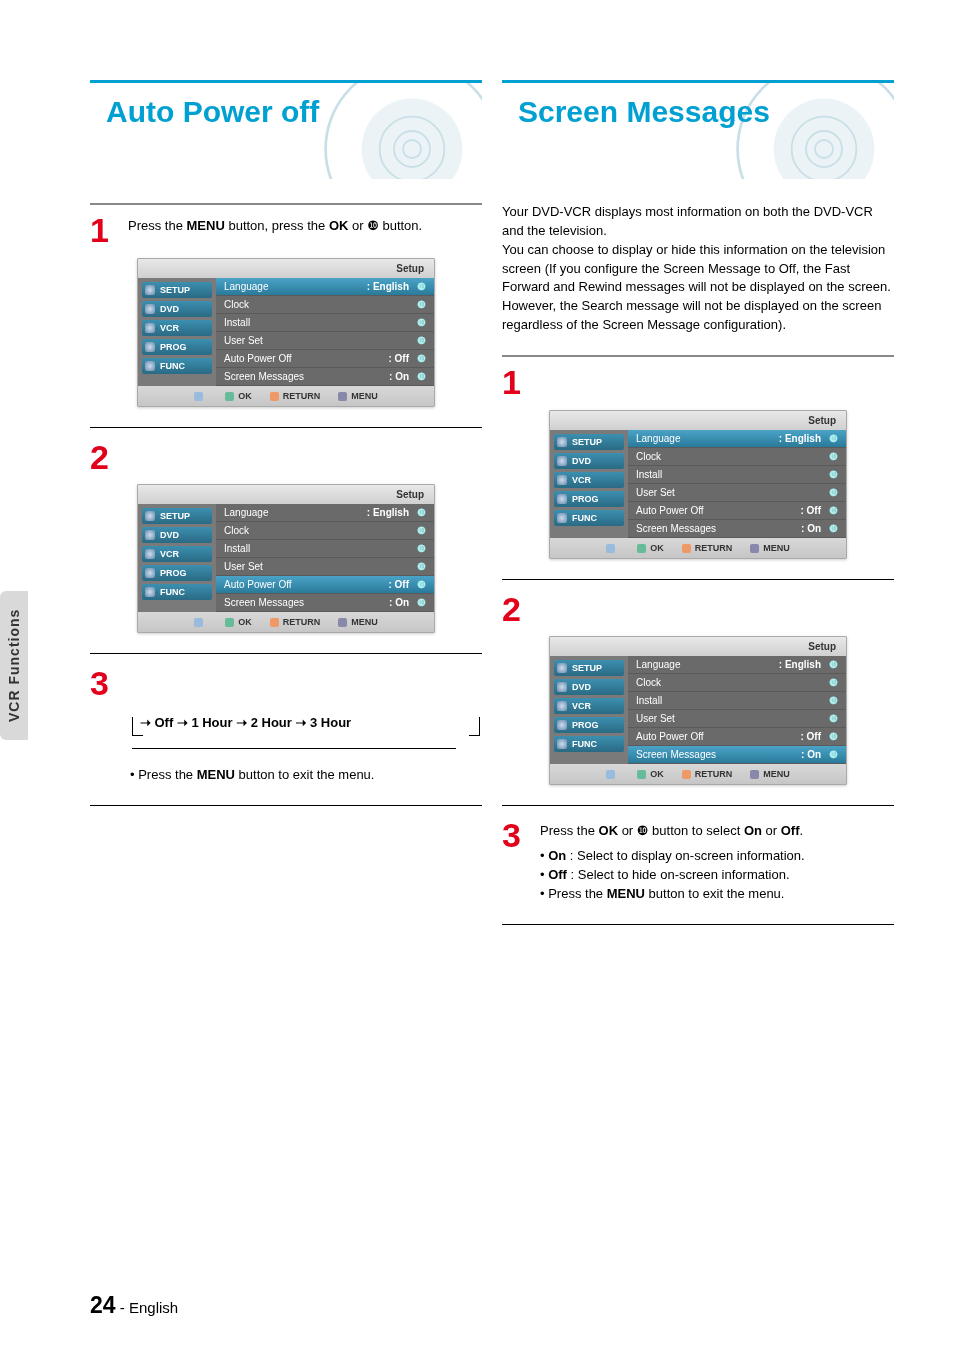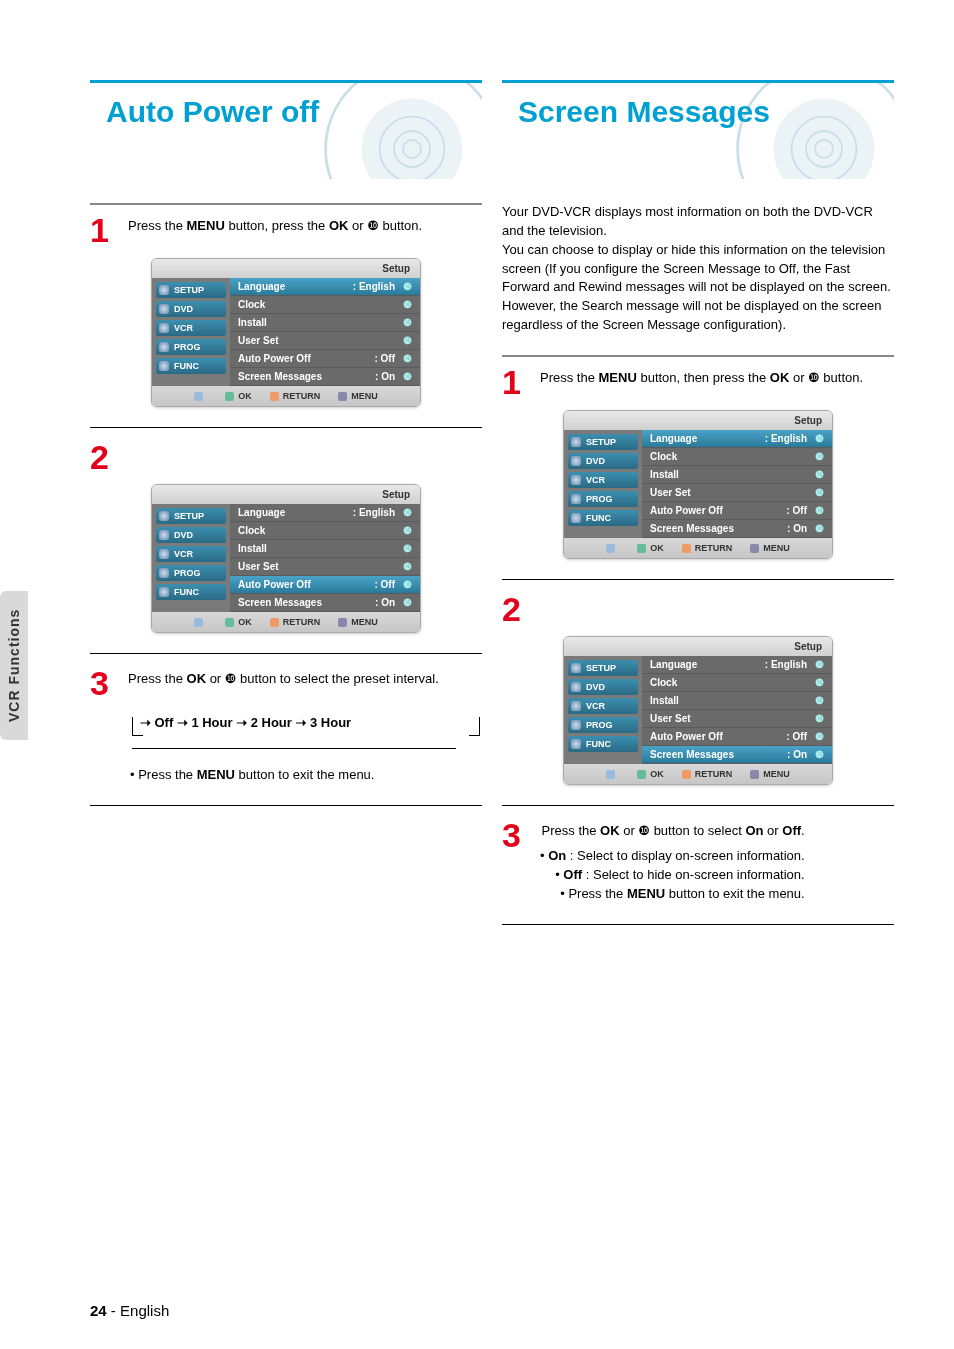--- a/index.html
+++ b/index.html
@@ -67,27 +67,26 @@
     font-size: 34px;
     font-weight: bold;
     color: #e2001a;
     line-height: 0.9;
     min-width: 26px;
   }
   .step-text {
     font-size: 13px;
     line-height: 1.45;
     padding-top: 2px;
-    text-align: right;
   }
   .osd {
-    width: 270px;
+    width: 298px;
     margin: 10px auto 7px auto;
     border: 1px solid #aaa;
-    border-radius: 6px;
+    border-radius: 1px;
     overflow: hidden;
     background: linear-gradient(#f5f5f5, #e4e4e4);
     font-size: 10px;
     box-shadow: 0 1px 3px rgba(0,0,0,0.2);
   }
   .osd-header {
     background: linear-gradient(#e8e8e8, #d0d0d0);
     text-align: right;
     padding: 4px 10px;
     font-weight: bold;
@@ -121,21 +120,21 @@
   .osd-row {
     display: flex;
     align-items: center;
     justify-content: space-between;
     color: #fff;
     padding: 3px 8px;
     background: #6a6a6a;
     border-bottom: 1px solid #5a5a5a;
   }
   .osd-row.sel { background: linear-gradient(#4aa3c7, #2a7a9a); }
-  .osd-row span:first-child { flex: 1; font-weight: bold; }
+  .osd-row span:first-child { flex: 1; font-weight: normal; }
   .osd-row .val { margin-right: 8px; font-weight: bold; }
   .osd-row .arr { color: #aee; font-weight: bold; }
   .osd-footer {
     display: flex;
     justify-content: center;
     gap: 18px;
     padding: 5px 0;
     color: #333;
     font-weight: bold;
     font-size: 9px;
@@ -201,21 +200,21 @@
     font-size: 14px;
     white-space: nowrap;
     translate: 0 120px;
   }
   .page-num {
     position: absolute;
     bottom: 30px;
     left: 90px;
     font-size: 15px;
   }
-  .page-num b { font-size: 15px; }
+  .page-num b { font-size: 23px; }
 </style>
 </head>
 <body>
 
 <div class="side-tab">VCR Functions</div>
 
 <div class="columns">
 
   <div class="col">
     <div class="section-header">
@@ -337,23 +336,20 @@
         <span class="f-ok">OK</span>
         <span class="f-ret">RETURN</span>
         <span class="f-menu">MENU</span>
       </div>
     </div>
 
     <hr class="thin-divider">
 
     <div class="step">
       <div class="step-num">3</div>
-      <div class="step-text">
-        <span>Press the </span><b>OK</b><span> or ❿ button to select the preset interval.</span>
-      </div>
     </div>
 
     <div class="cycle-box">
       <span class="cycle-line">➝ Off ➝ 1 Hour ➝ 2 Hour ➝ 3 Hour</span>
     </div>
     <div class="cycle-bottom"></div>
 
     <p class="bullet" style="margin-top:16px">
       <span>• </span><span>Press the </span><b>MENU</b><span> button to exit the menu.</span>
     </p>
@@ -372,23 +368,20 @@
         <circle cx="50" cy="50" r="5" fill="none" stroke="#c9dfe7" stroke-width="1"></circle>
       </svg>
     </div>
 
     <p class="intro" style="white-space:pre-line">Your DVD-VCR displays most information on both the DVD-VCR and the television.
 You can choose to display or hide this information on the television screen (If you configure the Screen Message to Off, the Fast Forward and Rewind messages will not be displayed on the screen. However, the Search message will not be displayed on the screen regardless of the Screen Message configuration).</p>
     <hr class="divider">
 
     <div class="step">
       <div class="step-num">1</div>
-      <div class="step-text">
-        <span>Press the </span><b>MENU</b><span> button, then press the </span><b>OK</b><span> or ❿ button.</span>
-      </div>
     </div>
 
     <div class="osd">
       <div class="osd-header">Setup</div>
       <div class="osd-body">
         <div class="osd-side">
           <div class="osd-side-item">SETUP</div>
           <div class="osd-side-item">DVD</div>
           <div class="osd-side-item">VCR</div>
           <div class="osd-side-item">PROG</div>

